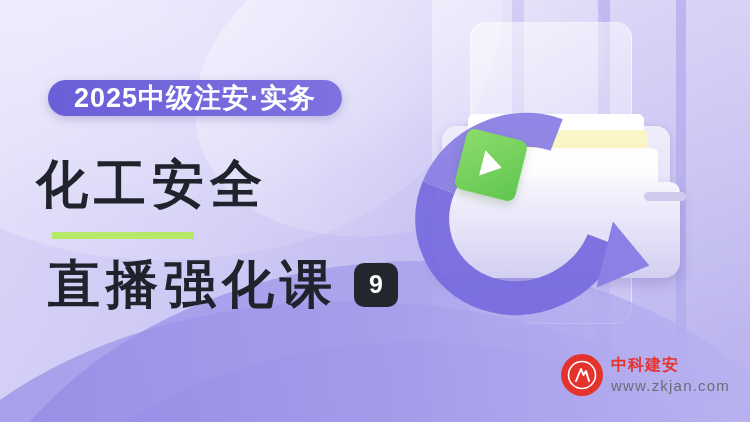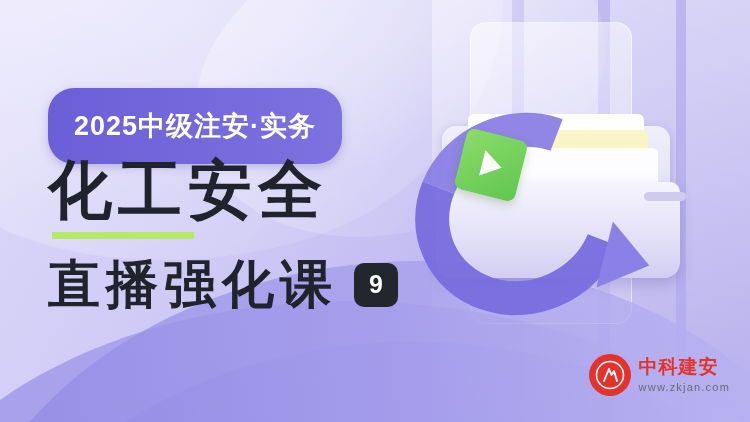--- a/index.html
+++ b/index.html
@@ -196,43 +196,43 @@
     top: 18px;
     border-left: 20px solid #ffffff;
     border-top: 13px solid transparent;
     border-bottom: 13px solid transparent;
   }
 
   
   .pill {
     position: absolute;
     left: 48px;
-    top: 88px;
-    height: 52px;
-    padding: 12px 26px;
+    top: 80px;
+    height: 36px;
+    padding: 0 26px;
     display: flex;
     align-items: center;
     border-radius: 26px;
     background: linear-gradient(90deg, #6b5fd8 0%, #7e71e0 100%);
     box-shadow: 0 3px 10px rgba(70,55,150,0.25);
   }
   .pill-text {
     color: #ffffff;
     font-size: 27px;
     font-weight: bold;
     letter-spacing: 1px;
     white-space: nowrap;
   }
 
   .headline {
     position: absolute;
-    left: 48px;
+    left: 36px;
     top: 158px;
     color: #20232b;
-    font-size: 64px;
+    font-size: 52px;
     font-weight: bold;
     letter-spacing: 6px;
     line-height: 1.02;
     white-space: nowrap;
   }
   .underline {
     position: absolute;
     left: 52px;
     top: 232px;
     width: 142px;
@@ -288,28 +288,28 @@
   }
   .logo-mark svg { display: block; }
   .logo-text {
     margin-left: 8px;
     display: flex;
     flex-direction: column;
     align-items: flex-start;
   }
   .logo-name {
     color: #e4332c;
-    font-size: 19px;
+    font-size: 16px;
     font-weight: bold;
     letter-spacing: 1px;
     line-height: 1.1;
   }
   .logo-url {
     color: #6b6b75;
-    font-size: 11px;
+    font-size: 15px;
     letter-spacing: 1.2px;
     margin-top: 3px;
   }
 </style>
 </head>
 <body>
 
 <div id="banner">
 
   <div class="bg-base"></div>

